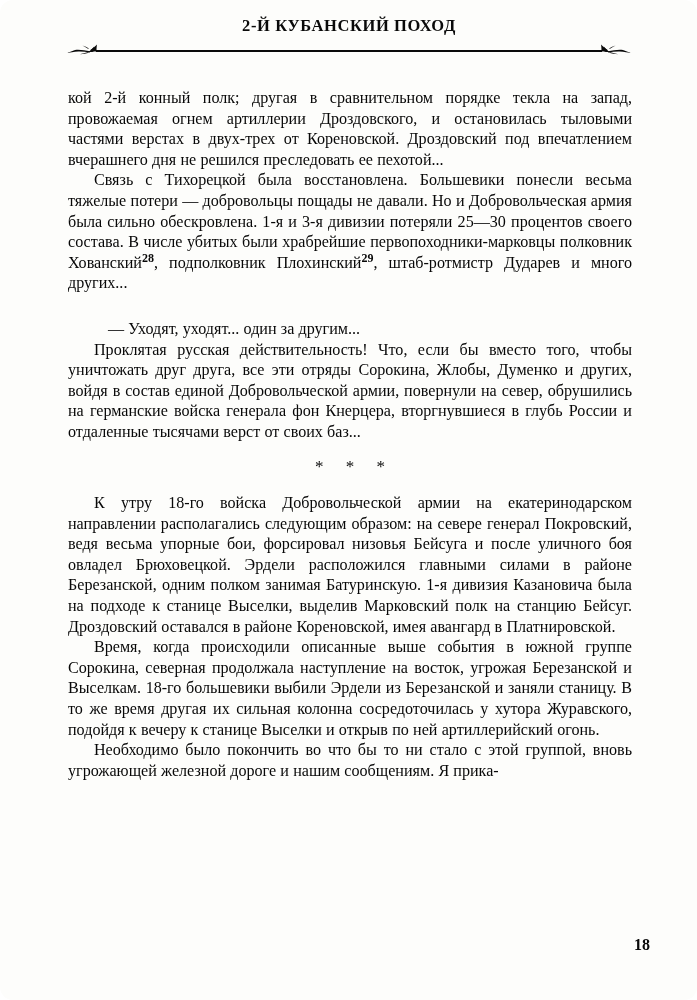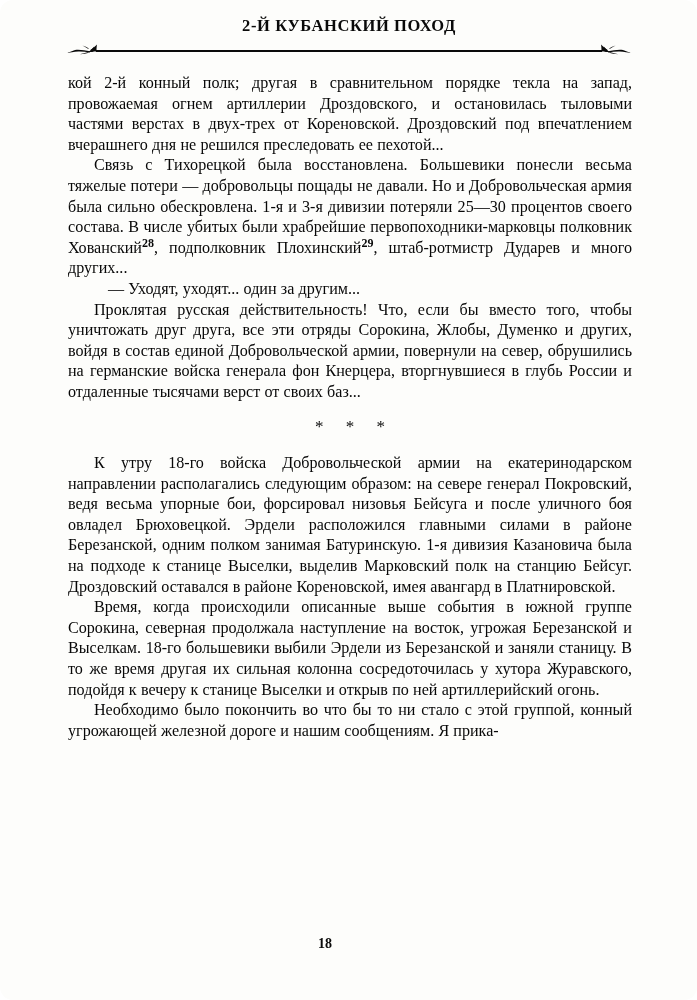--- a/index.html
+++ b/index.html
@@ -63,35 +63,35 @@
     width: 34px;
     height: 14px;
   }
   .orn.left  { left: 0px; }
   .orn.right { right: 0px; }
 
   
   .body {
     position: absolute;
     left: 68px;
-    top: 73px;
+    top: 88px;
     width: 564px;
   }
   p.para {
     margin: 0;
     text-align: justify;
     text-justify: inter-word;
     font-size: 16.1px;
     line-height: 20.6px;
     text-indent: 26px;
     color: #080808;
     word-spacing: 0.2px;
   }
   p.para.noindent { text-indent: 0; }
-  p.para.dialogue { text-indent: 40px; }
+  p.para.dialogue { text-indent: 40px; margin-top: 25px; }
   sup.fn {
     font-size: 12px;
     vertical-align: super;
     line-height: 0;
     font-weight: bold;
   }
 
   .separator {
     text-align: center;
     font-size: 17px;
@@ -102,22 +102,22 @@
     color: #0a0a0a;
     text-indent: 9px;
   }
 
   
   .folio {
     position: absolute;
     left: 0;
     top: 936px;
     width: 650px;
-    text-align: center;
-    font-size: 14px;
+    text-align: right;
+    font-size: 16px;
     font-weight: bold;
     color: #0a0a0a;
   }
 </style>
 </head>
 <body>
 
 <div class="page">
 
   <div class="header">
@@ -157,19 +157,19 @@
     <p class="para dialogue">— Уходят, уходят... один за другим...</p>
 
     <p class="para">Проклятая русская действительность! Что, если бы вместо того, чтобы уничтожать друг друга, все эти отряды Сорокина, Жлобы, Думенко и других, войдя в состав единой Добровольческой армии, повернули на север, обрушились на германские войска генерала фон Кнерцера, вторгнувшиеся в глубь России и отдаленные тысячами верст от своих баз...</p>
 
     <div class="separator">* * *</div>
 
     <p class="para">К утру 18-го войска Добровольческой армии на екатеринодарском направлении располагались следующим образом: на севере генерал Покровский, ведя весьма упорные бои, форсировал низовья Бейсуга и после уличного боя овладел Брюховецкой. Эрдели расположился главными силами в районе Березанской, одним полком занимая Батуринскую. 1-я дивизия Казановича была на подходе к станице Выселки, выделив Марковский полк на станцию Бейсуг. Дроздовский оставался в районе Кореновской, имея авангард в Платнировской.</p>
 
     <p class="para">Время, когда происходили описанные выше события в южной группе Сорокина, северная продолжала наступление на восток, угрожая Березанской и Выселкам. 18-го большевики выбили Эрдели из Березанской и заняли станицу. В то же время другая их сильная колонна сосредоточилась у хутора Журавского, подойдя к вечеру к станице Выселки и открыв по ней артиллерийский огонь.</p>
 
-    <p class="para">Необходимо было покончить во что бы то ни стало с этой группой, конный угрожающей железной дороге и нашим сообщениям. Я прика-</p>
+    <p class="para">Необходимо было покончить во что бы то ни стало с этой группой, вновь угрожающей железной дороге и нашим сообщениям. Я прика-</p>
 
   </div>
 
   <div class="folio">18</div>
 
 </div>
 
 </body></html>

